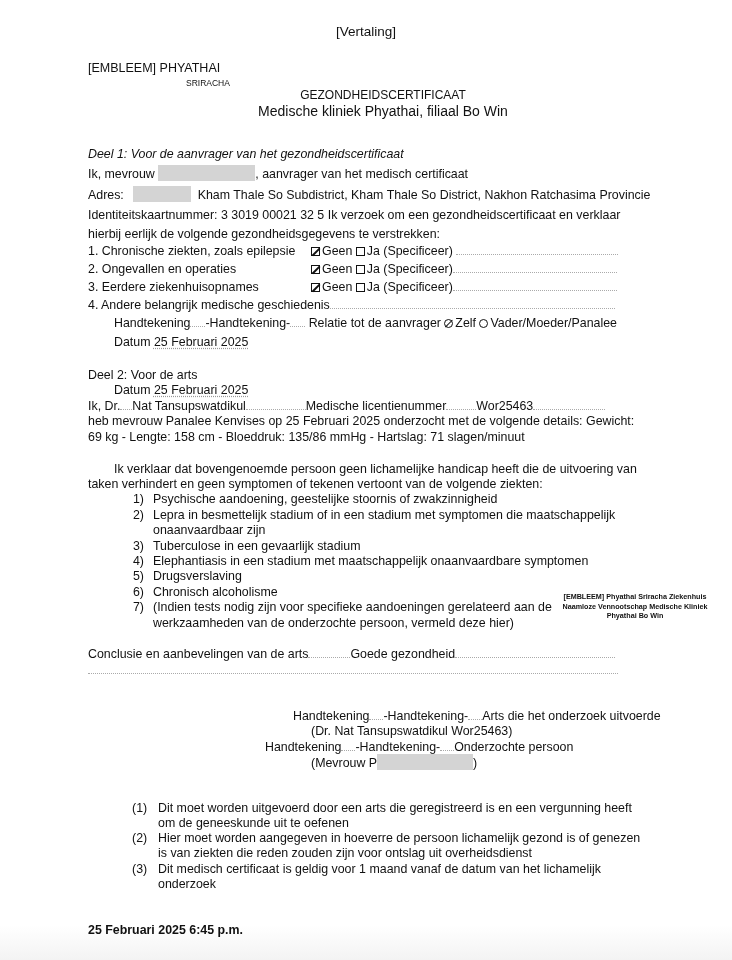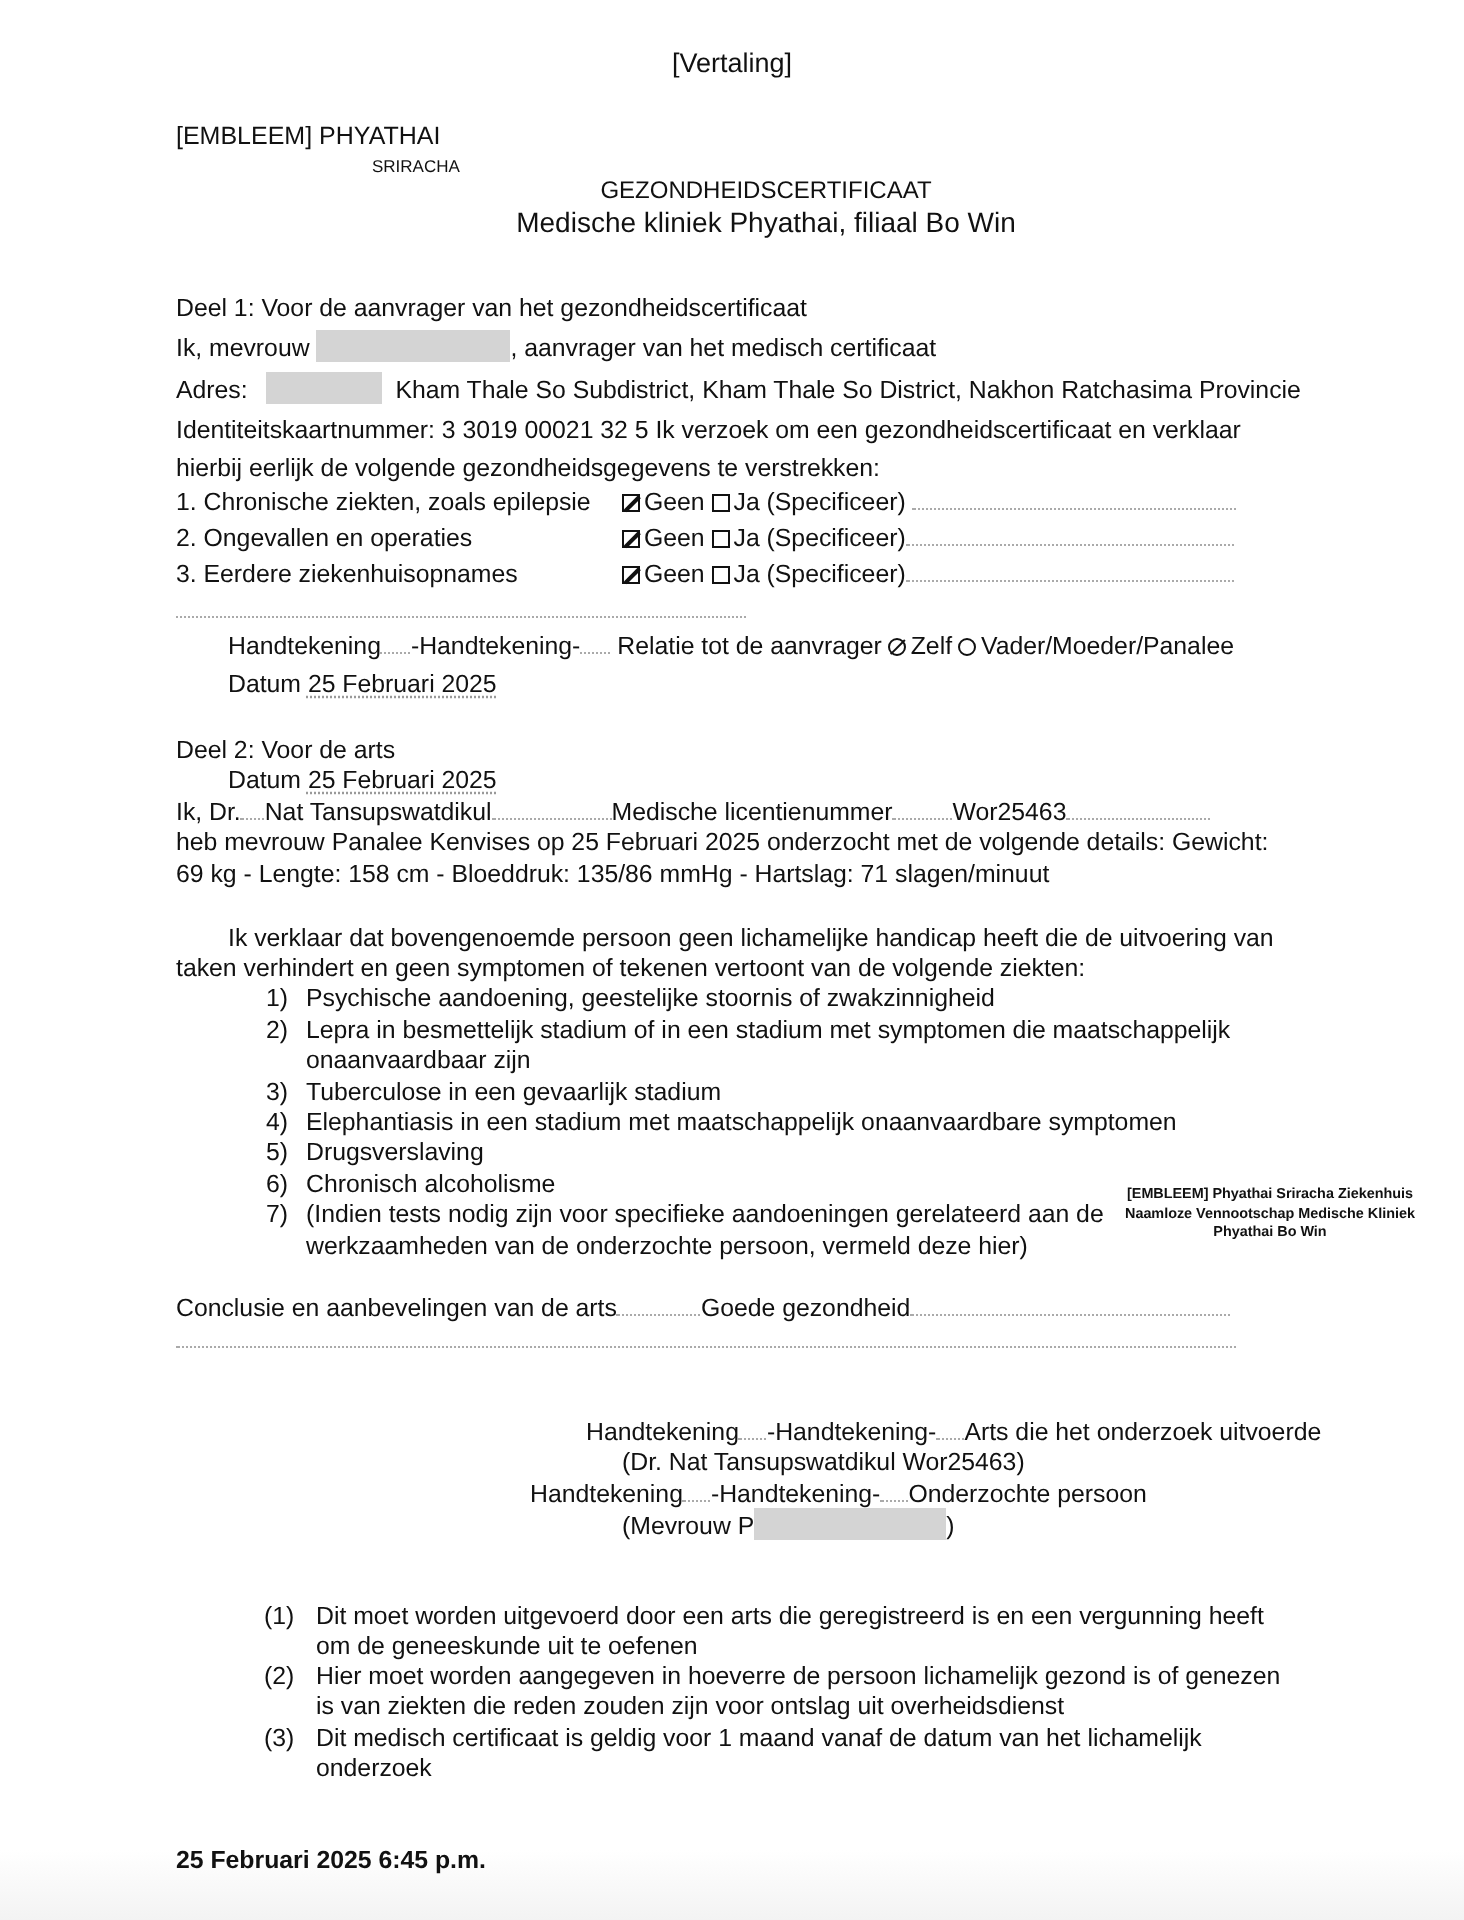--- a/index.html
+++ b/index.html
@@ -25,21 +25,21 @@
 </style>
 </head>
 <body>
 
 <div class="abs center" style="top:24px;font-size:13.5px;">[Vertaling]</div>
 <div class="abs" style="left:88px;top:60px;font-size:12.5px;">[EMBLEEM] PHYATHAI</div>
 <div class="abs small" style="left:158px;top:75px;font-size:8.5px;margin-left:28px;">SRIRACHA</div>
 <div class="abs center" style="top:87px;font-size:12px;left:17px;">GEZONDHEIDSCERTIFICAAT</div>
 <div class="abs center" style="top:103px;font-size:14px;left:17px;">Medische kliniek Phyathai, filiaal Bo Win</div>
 
-<div class="abs" style="left:88px;top:146px;">Deel 1: Voor de aanvrager van het gezondheidscertificaat</div>
+<div class="abs" style="left:88px;top:146px;font-style:italic;">Deel 1: Voor de aanvrager van het gezondheidscertificaat</div>
 <div class="abs" style="left:88px;top:165px;">
   <span>Ik, mevrouw</span>
   <span class="redact" style="width:97px;"></span><span>, aanvrager van het medisch certificaat</span>
 </div>
 <div class="abs" style="left:88px;top:186px;">
   <span>Adres:</span>
   <span class="redact" style="width:58px;margin-left:6px;margin-right:3px;"></span>
   <span>Kham Thale So Subdistrict, Kham Thale So District, Nakhon Ratchasima Provincie</span>
 </div>
 <div class="abs" style="left:88px;top:207px;">Identiteitskaartnummer: 3 3019 00021 32 5 Ik verzoek om een gezondheidscertificaat en verklaar</div>
@@ -58,21 +58,21 @@
   <span class="box"></span><span>Ja (Specificeer)</span><span class="dots" style="width:164px;"></span>
 </div>
 
 <div class="abs" style="left:88px;top:279px;"><span>3. Eerdere ziekenhuisopnames</span></div>
 <div class="abs" style="left:311px;top:279px;">
   <span class="box checked"></span><span>Geen</span>
   <span class="box"></span><span>Ja (Specificeer)</span><span class="dots" style="width:164px;"></span>
 </div>
 
 <div class="abs" style="left:88px;top:297px;">
-  <span class="dots" style="width:285px;"></span>
+  <span>4. Andere belangrijk medische geschiedenis</span><span class="dots" style="width:285px;"></span>
 </div>
 
 <div class="abs" style="left:114px;top:315px;">
   <span>Handtekening</span><span class="dots" style="width:15px;"></span><span>-Handtekening-</span><span class="dots" style="width:15px;"></span>
   <span>Relatie tot de aanvrager</span>
   <span class="circle checked"></span><span>Zelf</span>
   <span class="circle"></span><span>Vader/Moeder/Panalee</span>
 </div>
 <div class="abs" style="left:114px;top:334px;">
   <span>Datum</span>

